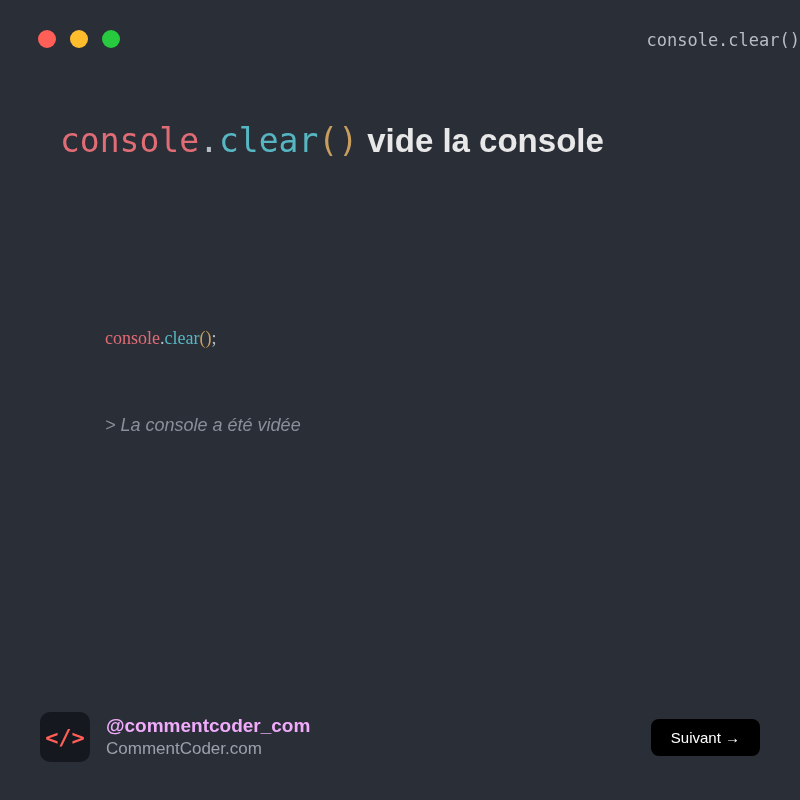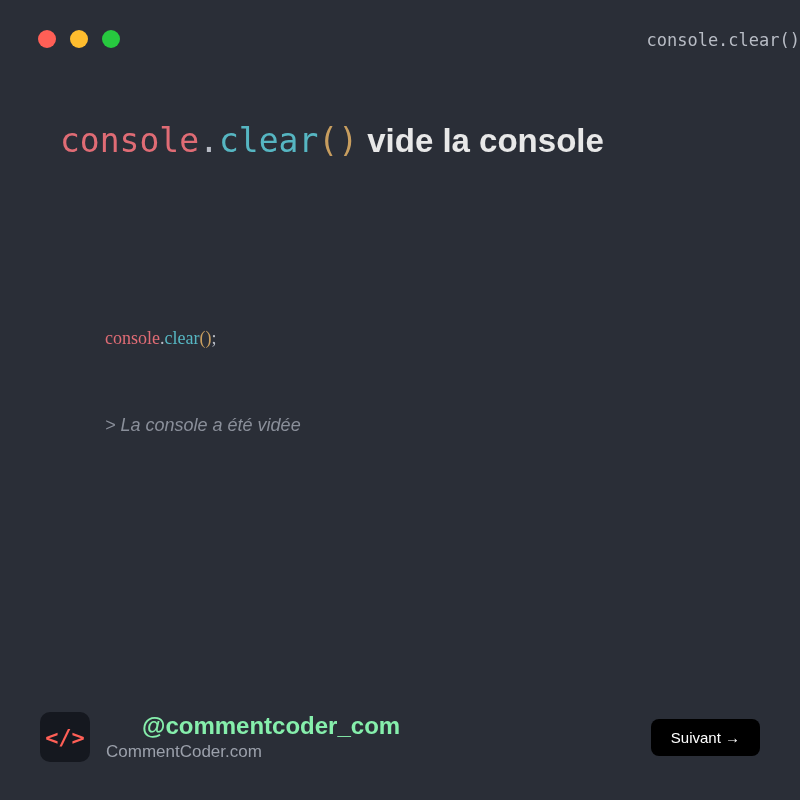--- a/index.html
+++ b/index.html
@@ -105,24 +105,23 @@
       font-family: 'Menlo', 'Monaco', monospace;
       font-size: 22px;
       font-weight: bold;
       color: #ff5f56;
     }
     .footer-text {
       display: flex;
       flex-direction: column;
     }
     .handle {
-      font-size: 24px;
+      font-size: 19px;
       font-weight: 700;
-      color: #86efac;
-      margin-left: 36px;
+      color: #f0abfc;
     }
     .site {
       font-size: 17px;
       color: #9ba0ab;
       margin-top: 2px;
     }
     .next-btn {
       background: #000000;
       color: #ffffff;
       border: none;

